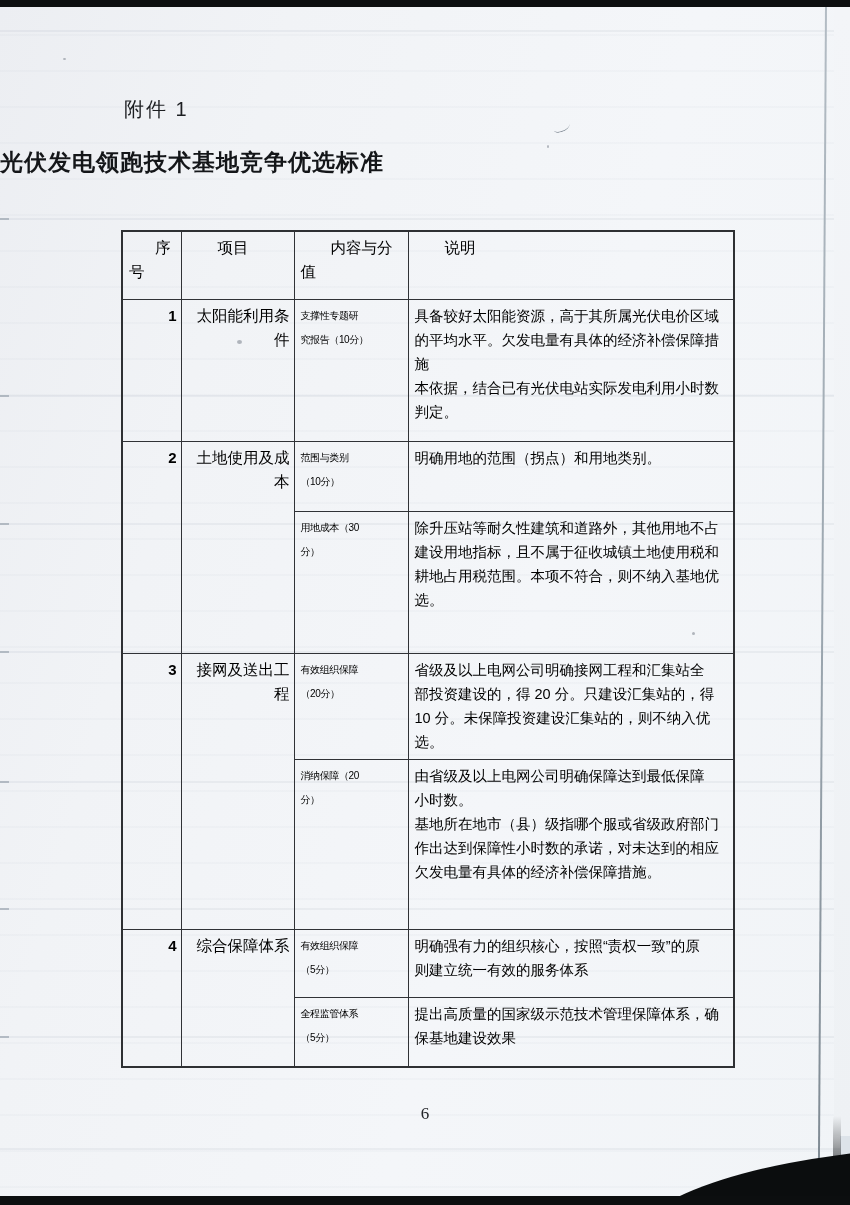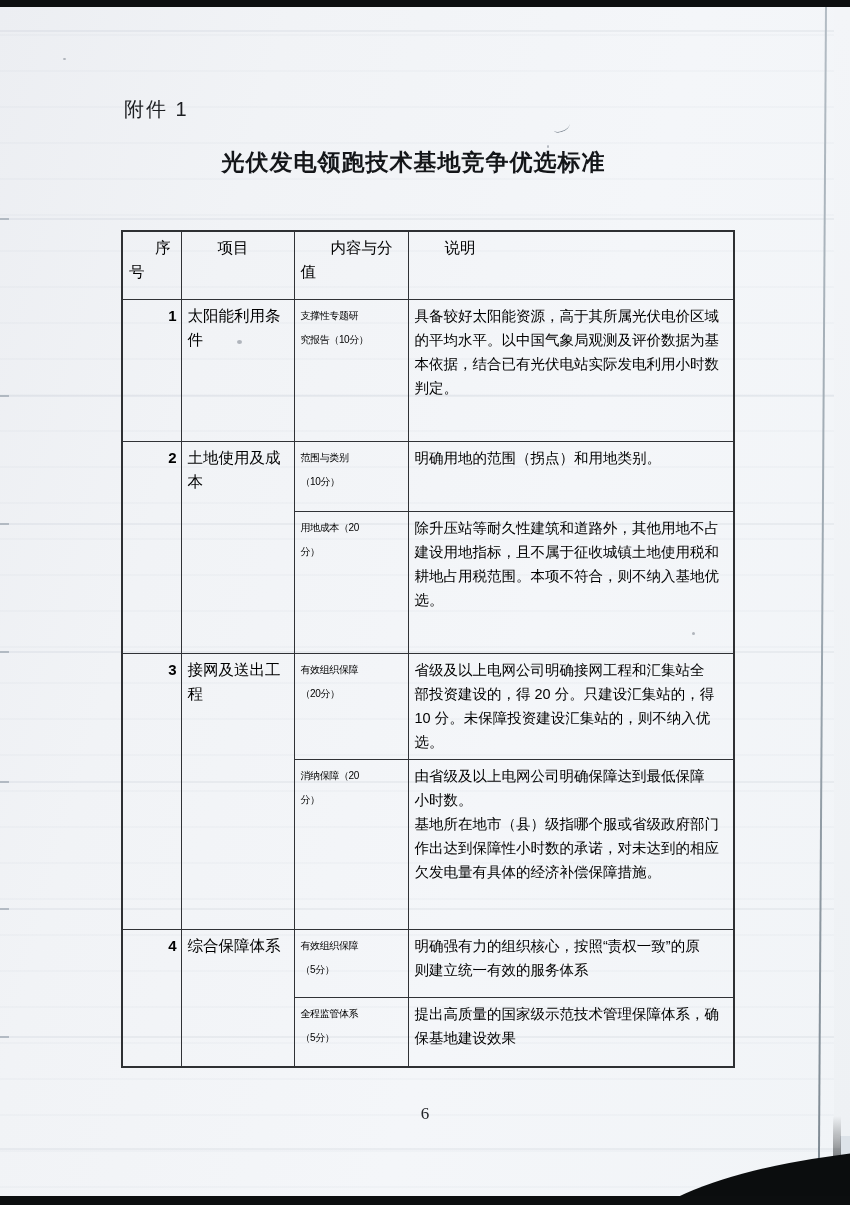--- a/index.html
+++ b/index.html
@@ -19,35 +19,35 @@
     background:linear-gradient(180deg,#b3bcc4 0%,#9aa5ae 55%,#7e8992 100%);}
   .right-strip{position:absolute;top:6px;right:0;width:16px;height:1130px;background:linear-gradient(180deg,#f3f5f8,#eef1f4);}
   .right-dark{position:absolute;right:9px;bottom:9px;width:8px;height:80px;background:linear-gradient(180deg,rgba(20,22,24,0),#131517);}
   .right-sheet{position:absolute;right:0;bottom:9px;width:10px;height:60px;background:#dde3e9;}
   .streak{position:absolute;left:0;width:100%;height:2px;background:rgba(140,152,168,0.10);}
   .stub{position:absolute;left:0;width:9px;height:2px;background:rgba(118,130,145,0.45);}
   .speck{position:absolute;border-radius:50%;background:rgba(120,128,138,0.55);}
   .swoosh{position:absolute;left:553px;top:122px;width:17px;height:9px;border-bottom:1.6px solid #87909a;border-radius:0 0 60% 40%;transform:rotate(-16deg);}
 
   .attachment-label{position:absolute;left:124px;top:96px;font-size:20px;color:#1c1e21;letter-spacing:2px;}
-  .doc-title{position:absolute;left:0;top:147px;width:827px;text-align:center;font-size:23px;font-weight:bold;color:#141619;letter-spacing:1px;}
+  .doc-title{position:absolute;left:0;top:147px;width:827px;text-align:left;font-size:23px;font-weight:bold;color:#141619;letter-spacing:1px;}
 
   table.criteria{
     position:absolute;left:121px;top:230px;width:612px;
     border-collapse:collapse;table-layout:fixed;
     border:2px solid #2e3033;
   }
   table.criteria td{
     border:1.5px solid #303236;vertical-align:top;
     padding:4px 4px 2px 6px;white-space:pre-line;line-height:24px;color:#000000;
   }
   td.h{font-size:15.5px;text-indent:30px;}
   td.h-no{text-indent:26px;}
   td.no{text-align:right;padding-right:11px;font-weight:bold;font-size:15px;text-indent:0;}
-  td.item{font-size:15.5px;}
+  td.item{font-size:15.5px;text-align:right;}
   td.content{font-size:10px;padding-left:5px;padding-right:1px;letter-spacing:-0.4px;}
   td.desc{font-size:14.5px;padding-left:6px;}
 
   .page-number{position:absolute;left:0;top:1104px;width:850px;text-align:center;
     font-family:"Liberation Serif", serif;font-size:17px;color:#24262a;}
 </style>
 </head>
 <body>
 
 <div>
@@ -95,34 +95,34 @@
       <td class="h">内容与分值</td>
       <td class="h">说明</td>
     </tr>
 
     <tr style="height:142px">
       <td class="no">1</td>
       <td class="item">太阳能利用条件</td>
       <td class="content">支撑性专题研
 究报告（10分）</td>
       <td class="desc">具备较好太阳能资源，高于其所属光伏电价区域
-的平均水平。以中国气象局观测及评价数据为基
+的平均水平。欠发电量有具体的经济补偿保障措施
 本依据，结合已有光伏电站实际发电利用小时数
 判定。</td>
     </tr>
 
     <tr style="height:70px">
       <td class="no" rowspan="2">2</td>
       <td class="item" rowspan="2">土地使用及成本</td>
       <td class="content">范围与类别
 （10分）</td>
       <td class="desc">明确用地的范围（拐点）和用地类别。</td>
     </tr>
     <tr style="height:142px">
-      <td class="content">用地成本（20
+      <td class="content">用地成本（30
 分）</td>
       <td class="desc">除升压站等耐久性建筑和道路外，其他用地不占
 建设用地指标，且不属于征收城镇土地使用税和
 耕地占用税范围。本项不符合，则不纳入基地优
 选。</td>
     </tr>
 
     <tr style="height:106px">
       <td class="no" rowspan="2">3</td>
       <td class="item" rowspan="2">接网及送出工程</td>

